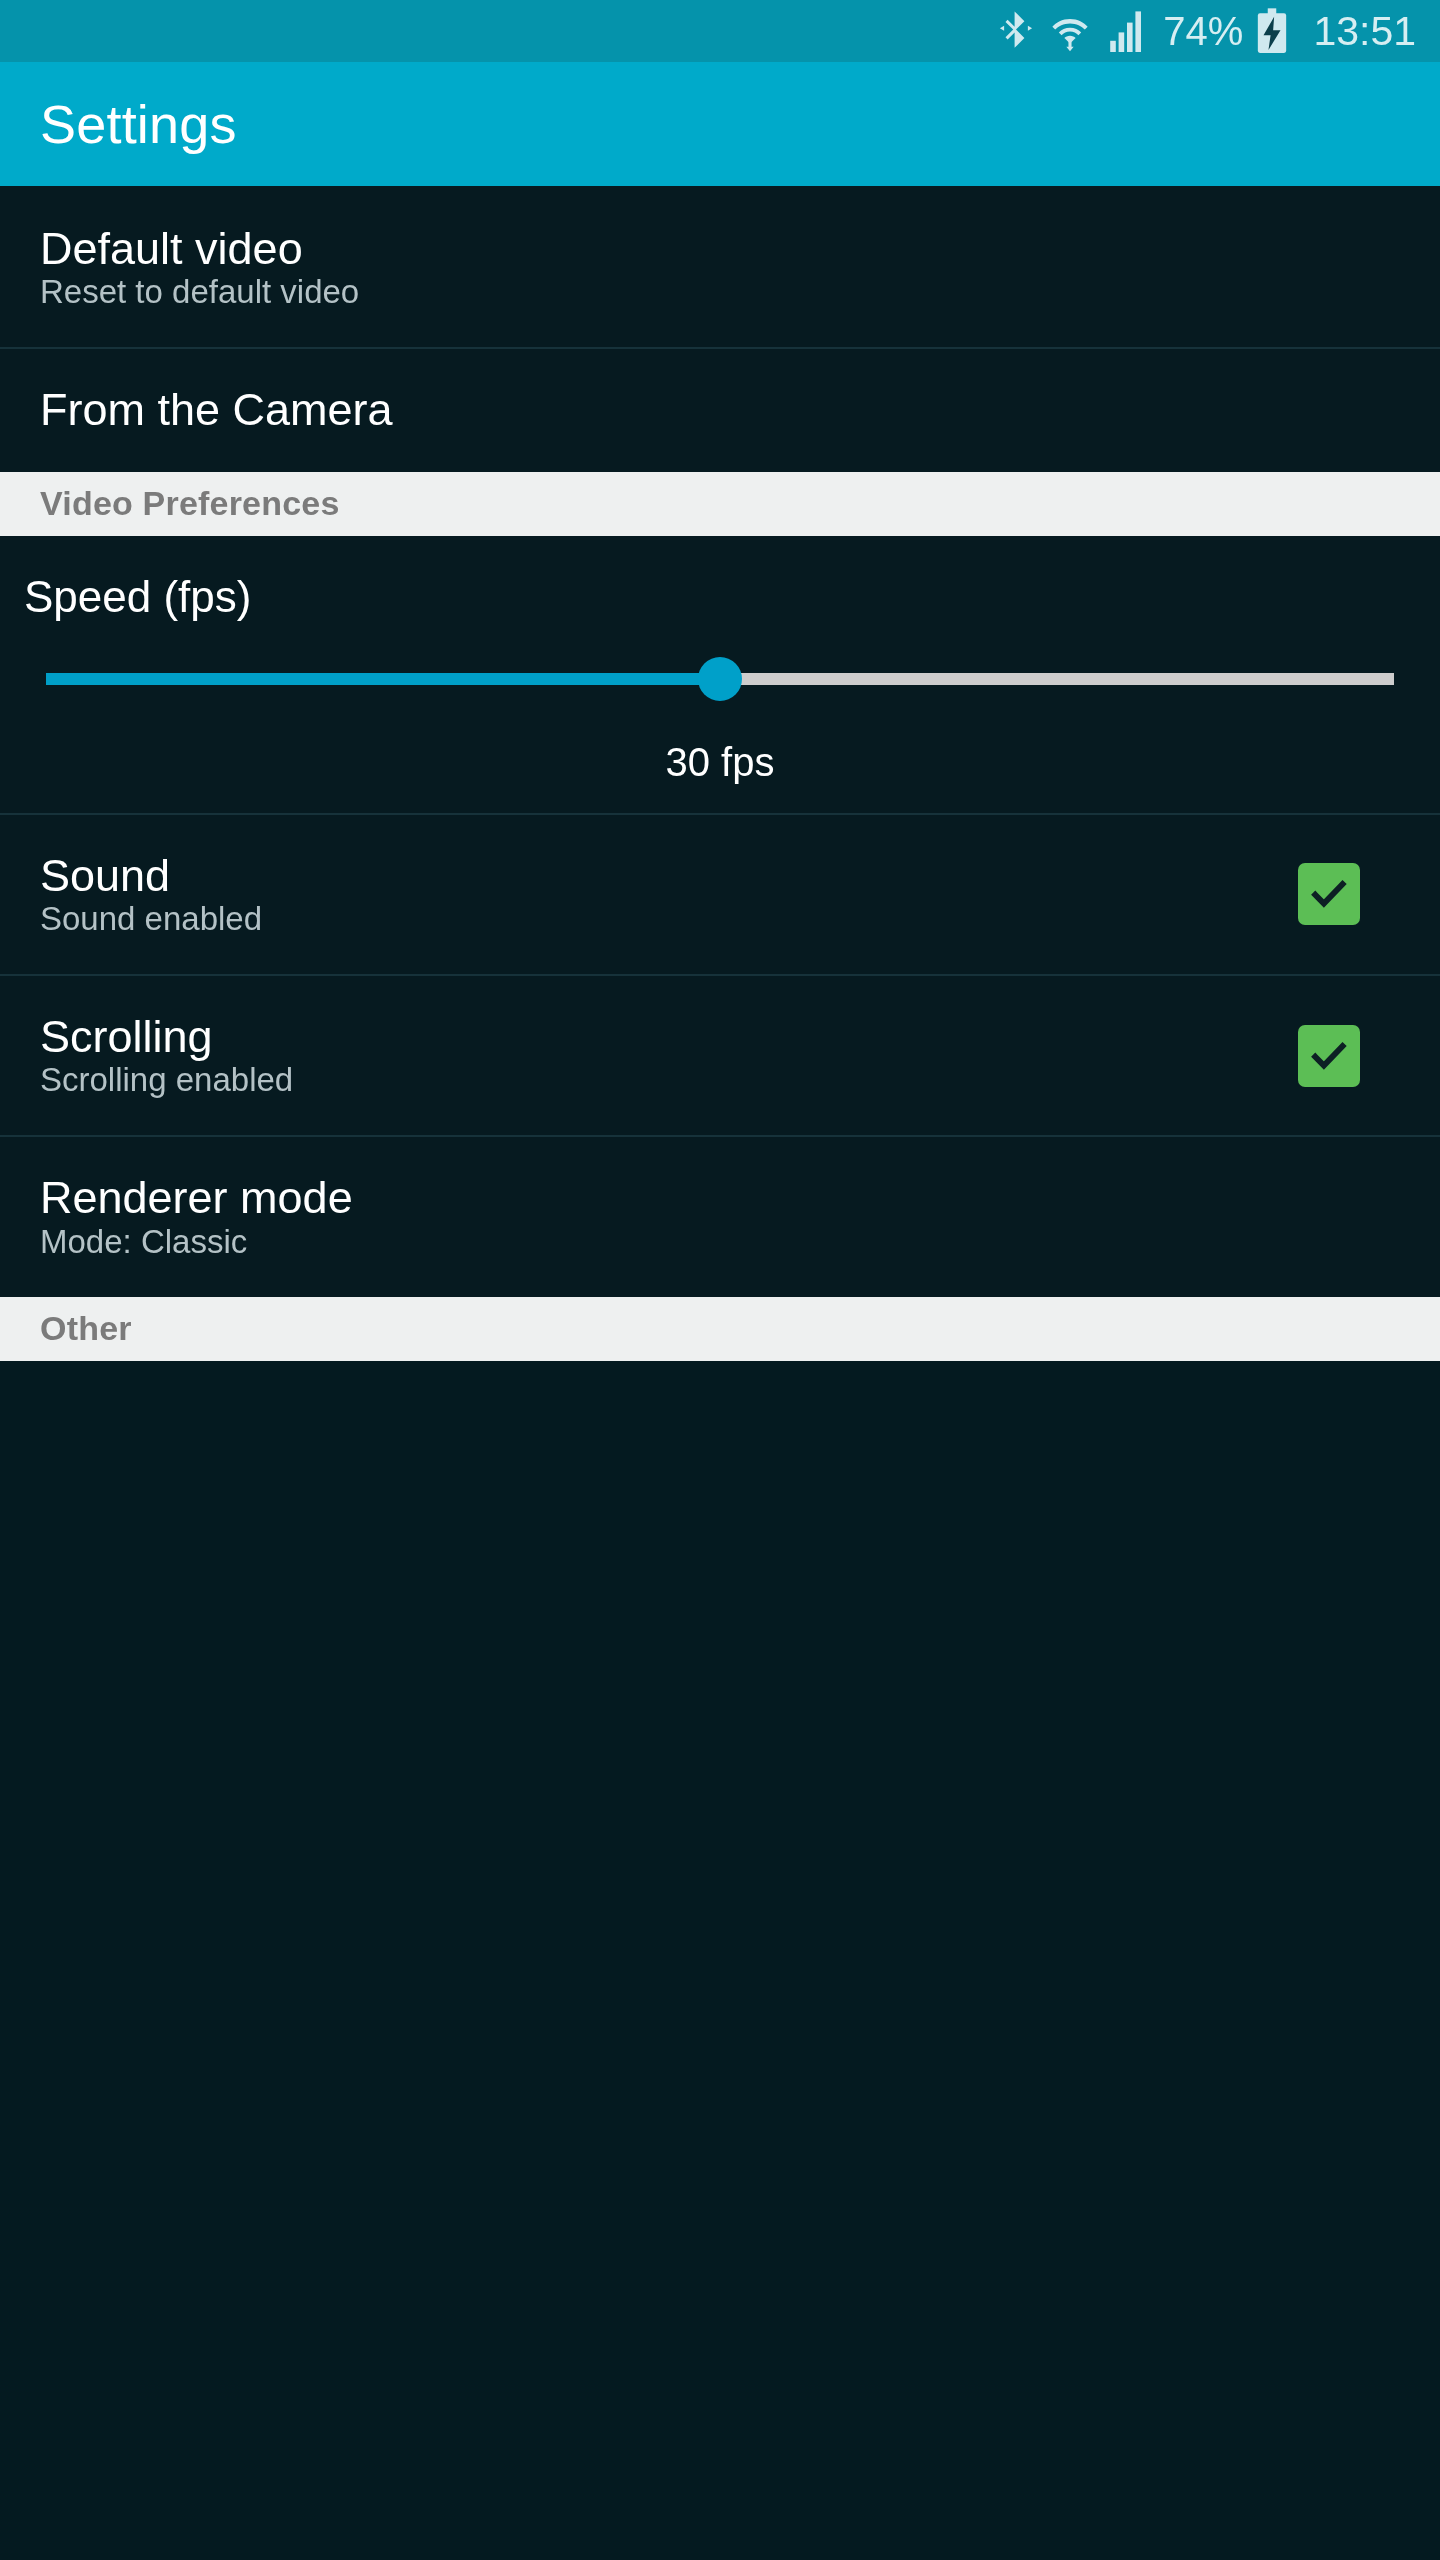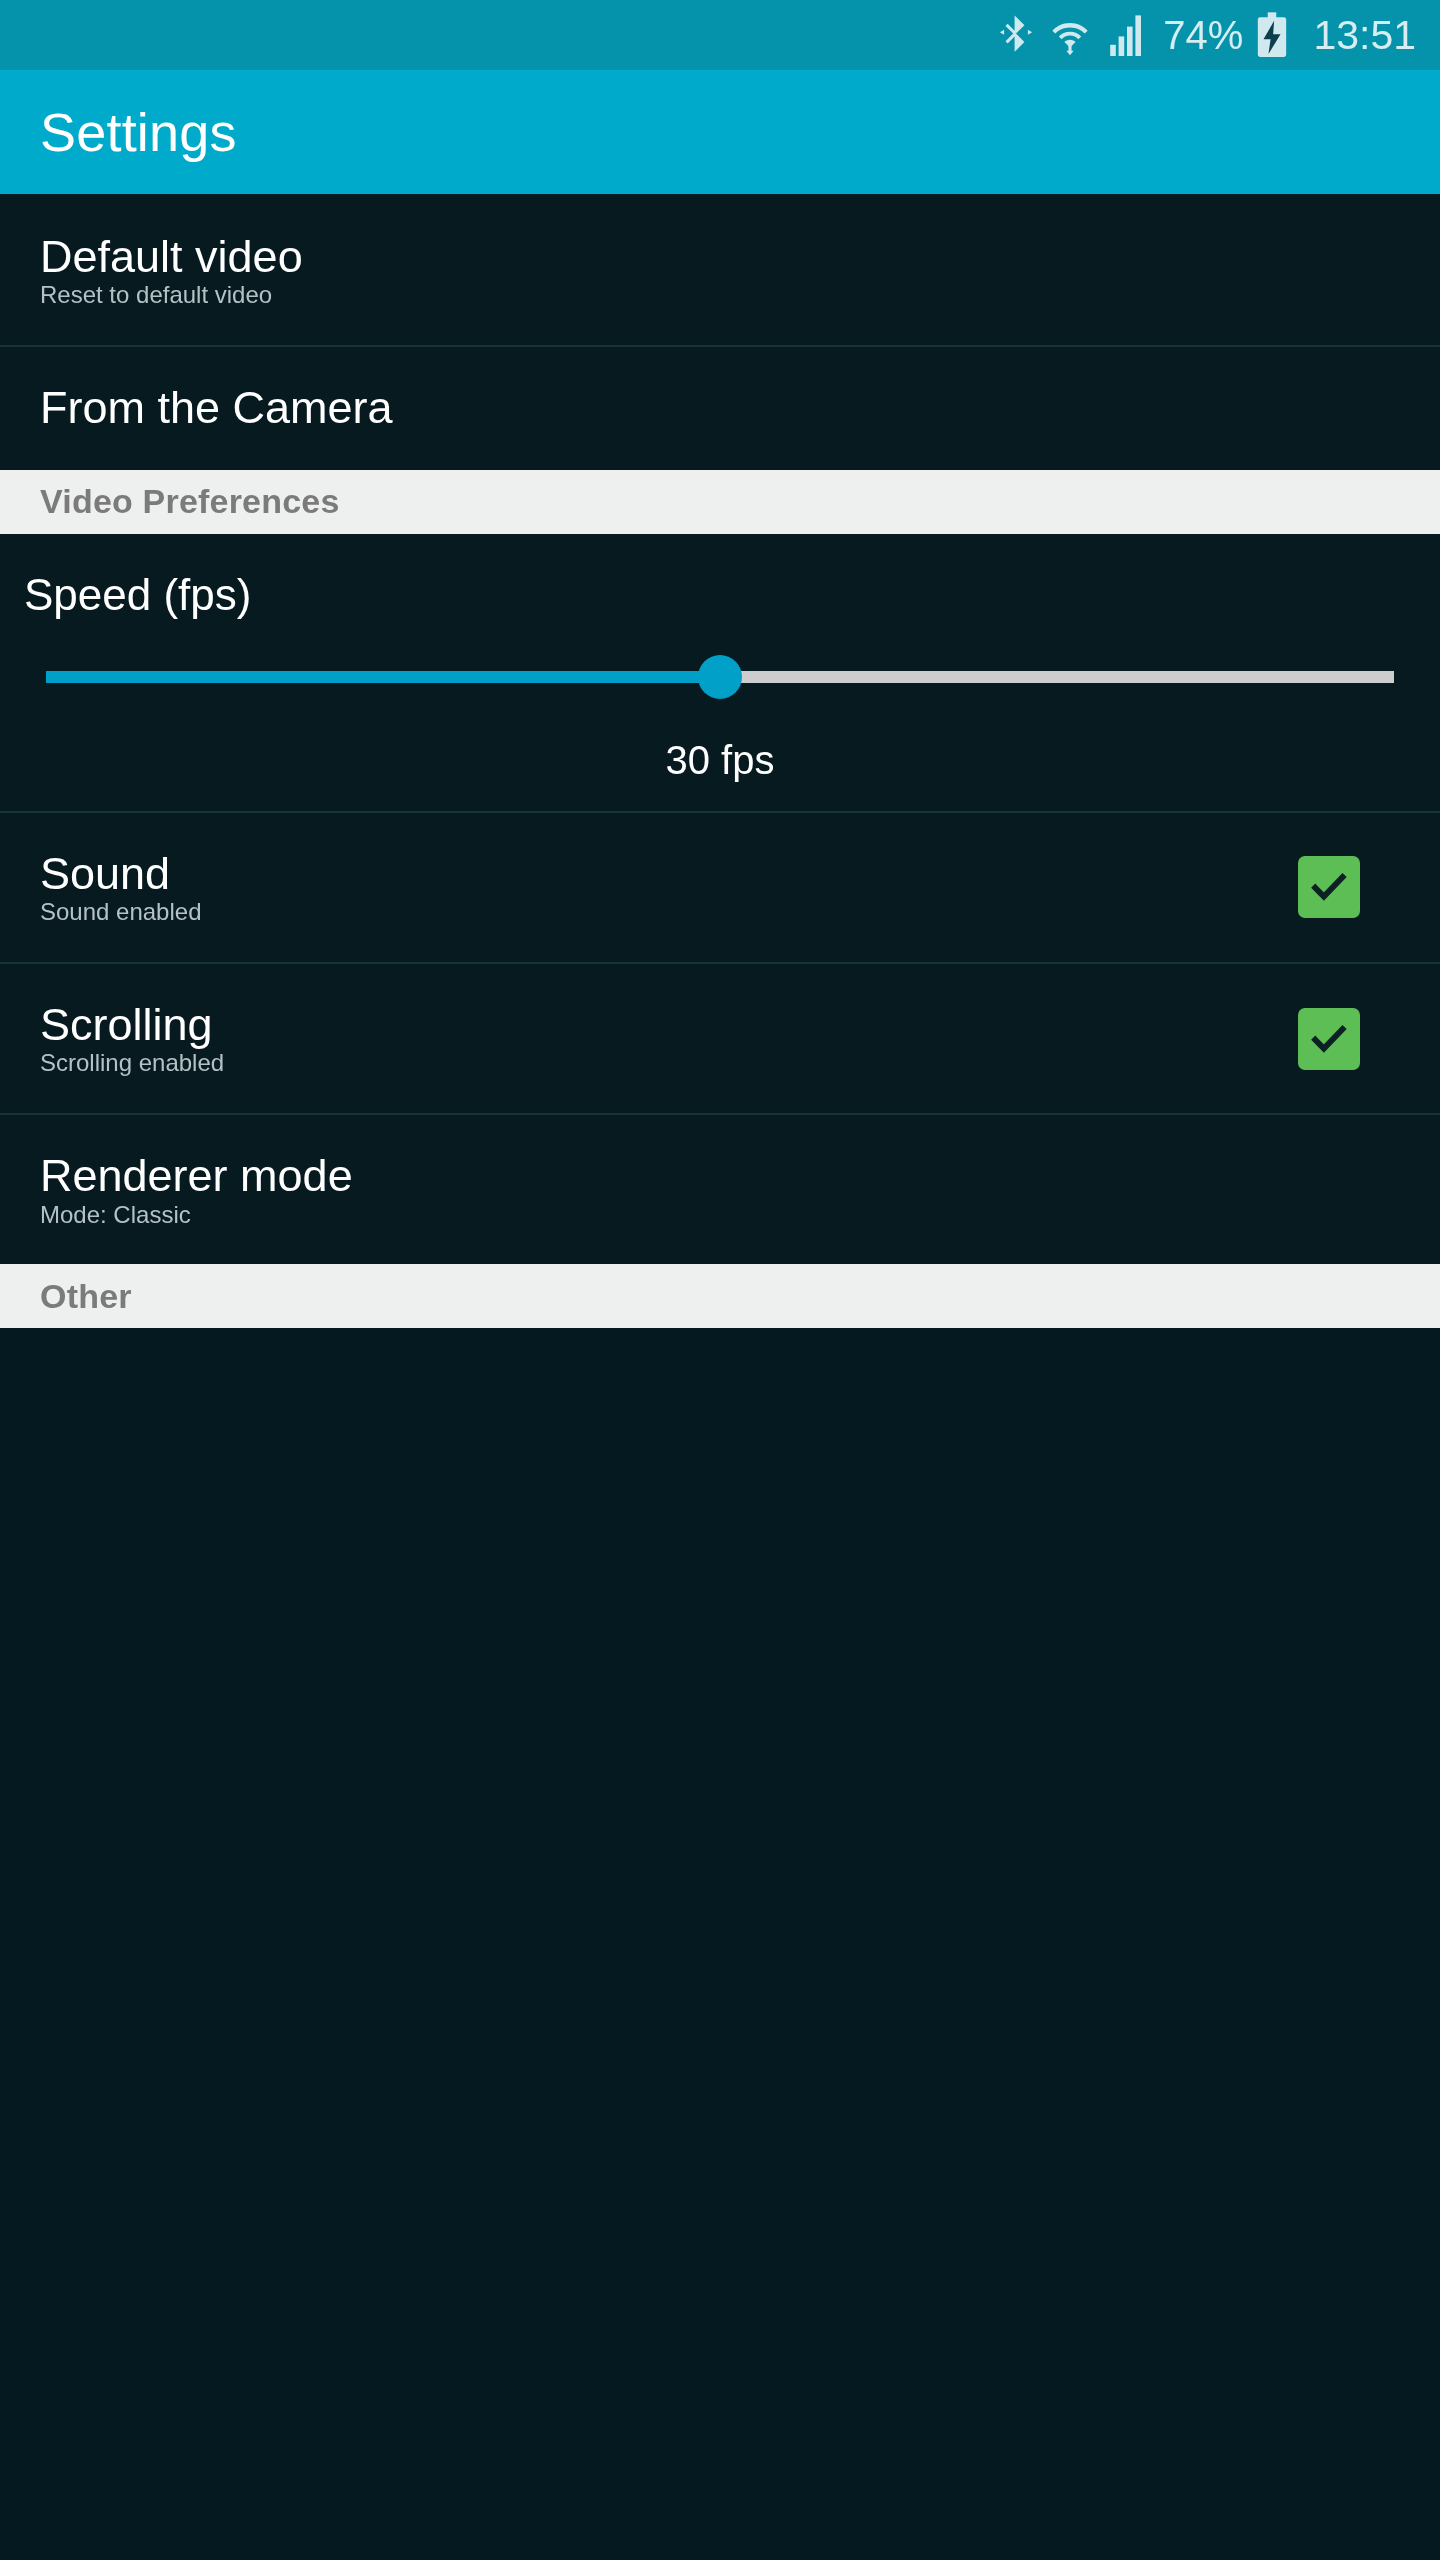--- a/index.html
+++ b/index.html
@@ -6,21 +6,21 @@
   html,body { width:1440px; height:2560px; }
   body {
     background:#041a20;
     font-family:"Liberation Sans", sans-serif;
     overflow:hidden;
   }
   .screen { position:relative; width:1440px; height:2560px; background:#041a20; }
 
   
   .statusbar {
-    height:70px; background:#0593ab;
+    height:62px; background:#0593ab;
     display:flex; align-items:center; justify-content:flex-end;
     padding-right:24px; gap:16px;
   }
   .sb-icon { display:flex; align-items:center; justify-content:center; }
   .sb-text {
     color:#d6eef2; font-size:40px; font-weight:400;
     letter-spacing:0px; line-height:1;
   }
   .sb-pct { margin-right:-4px; }
   .sb-clock { margin-left:8px; font-size:41px; }
@@ -46,21 +46,21 @@
   .pref + .pref::before,
   .pref.divided::before {
     content:""; position:absolute; left:0; right:0; top:0;
     height:2px; background:#16323a;
   }
   .pref-textwrap { display:flex; flex-direction:column; }
   .pref-title {
     color:#ffffff; font-size:45px; font-weight:400; line-height:1.12;
   }
   .pref-summary {
-    color:#b4c2c6; font-size:24px; font-weight:400; line-height:1.12;
+    color:#b4c2c6; font-size:33px; font-weight:400; line-height:1.12;
   }
 
   
   .section-header {
     background:#eef0f0;
     padding:26px 40px 26px 40px;
     height:64px;
     display:flex; align-items:center;
   }
   .section-header span {

